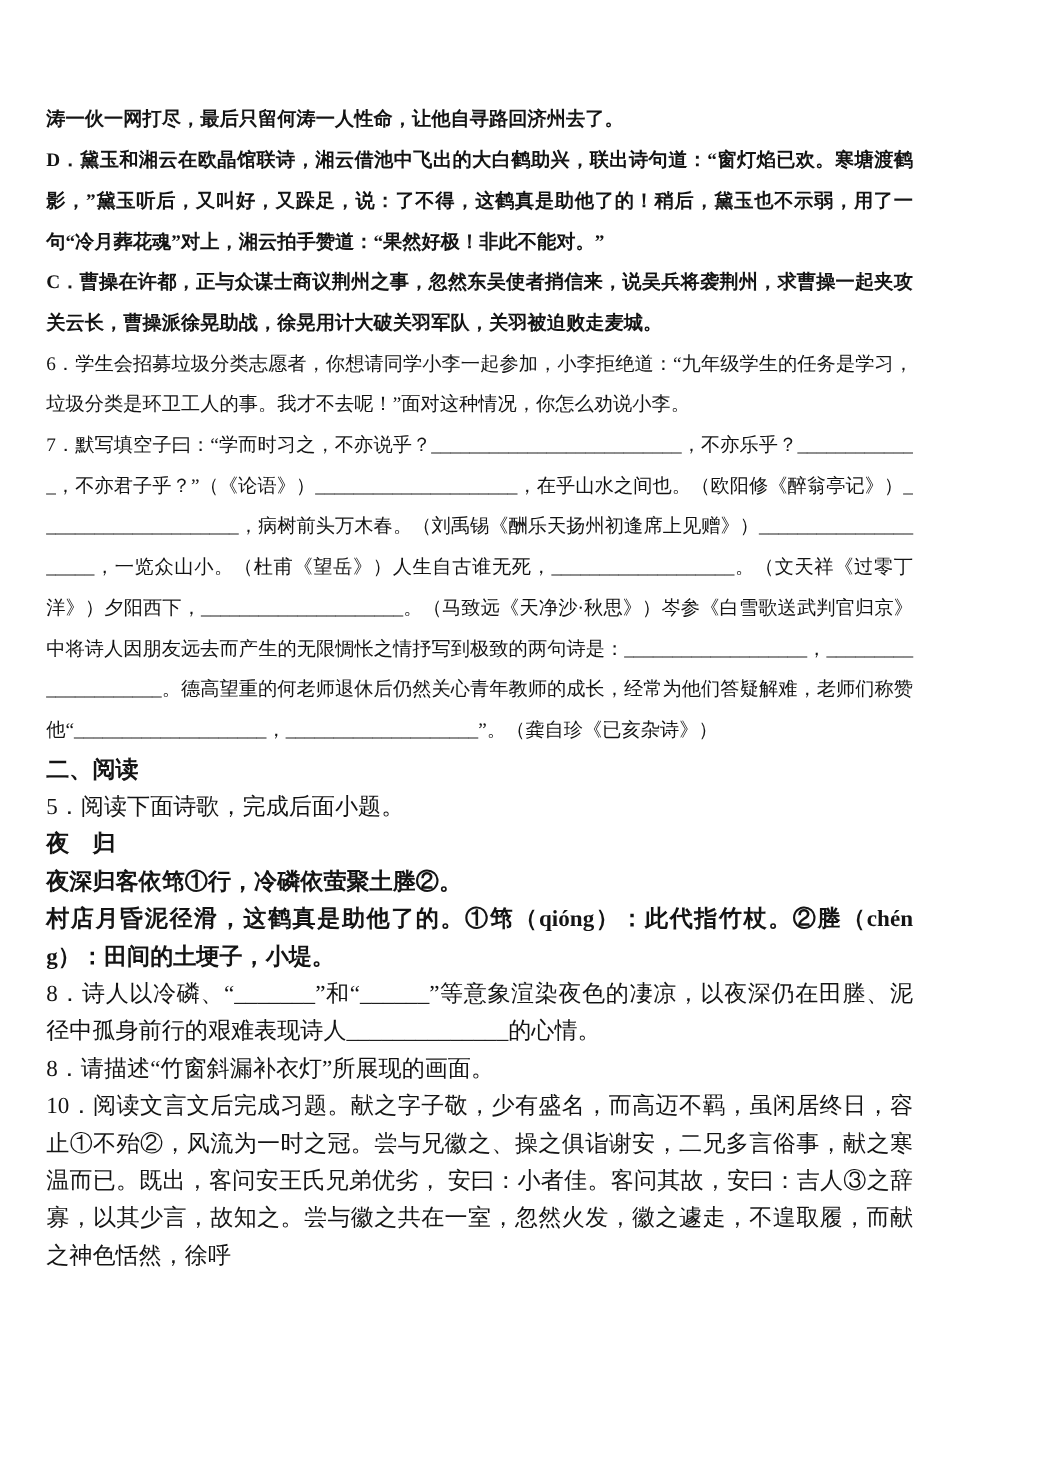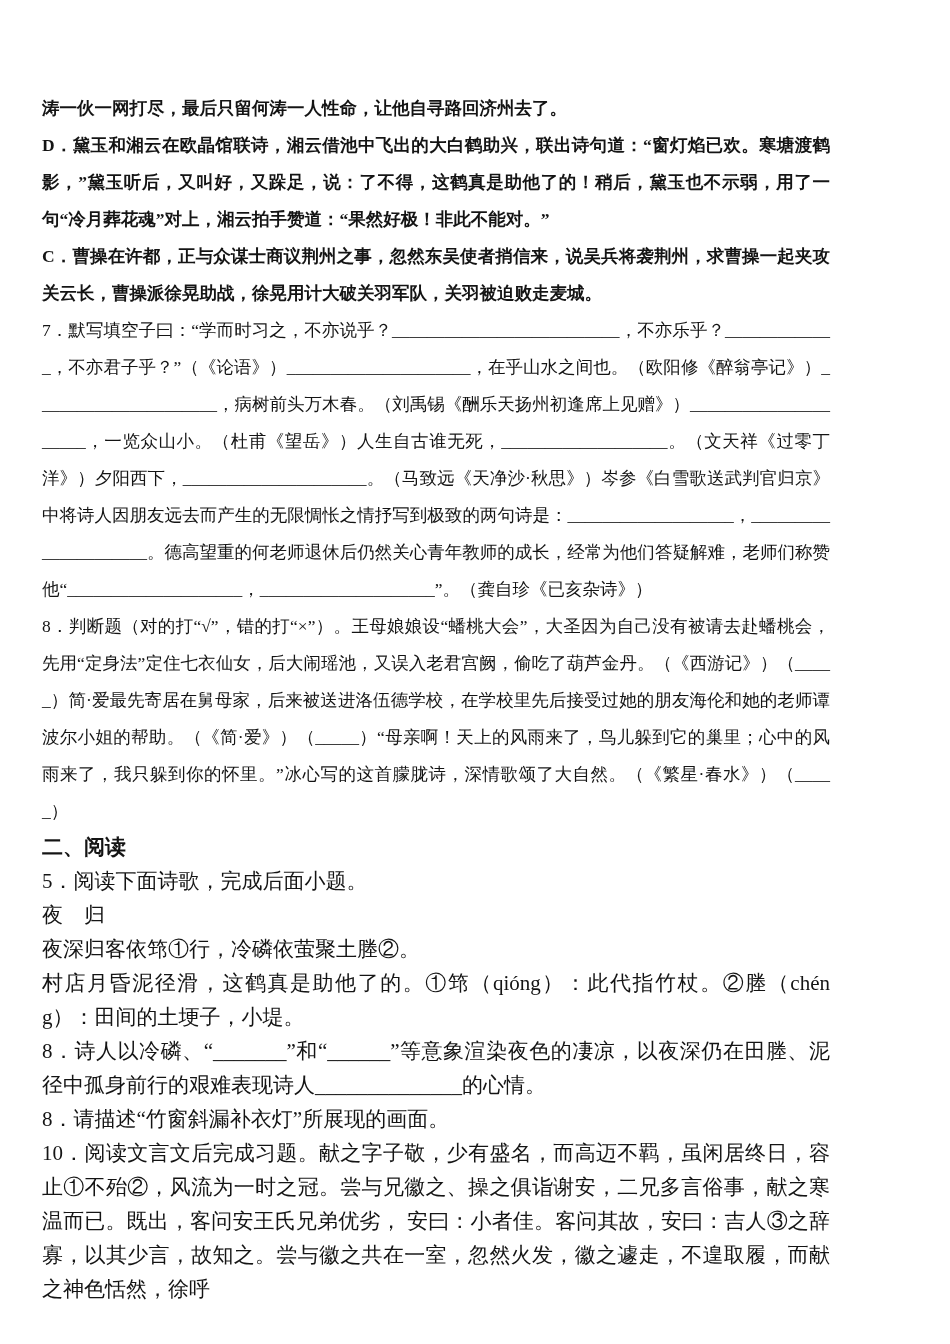--- a/index.html
+++ b/index.html
@@ -30,37 +30,38 @@
     line-height: 34px;
     font-size: 21px;
   }
   .section-header {
     font-weight: bold;
     font-size: 17.5px;
   }
   .poem {
     font-size: 15.5px;
     line-height: 34px;
+    font-weight: bold;
   }
 </style>
 </head>
 <body>
 
 <div class="page">
 
   <p class="para bold">涛一伙一网打尽，最后只留何涛一人性命，让他自寻路回济州去了。</p>
 
   <p class="para bold">D．黛玉和湘云在欧晶馆联诗，湘云借池中飞出的大白鹤助兴，联出诗句道：“窗灯焰已欢。寒塘渡鹤影，”黛玉听后，又叫好，又跺足，说：了不得，这鹤真是助他了的！稍后，黛玉也不示弱，用了一句“冷月葬花魂”对上，湘云拍手赞道：“果然好极！非此不能对。”</p>
 
   <p class="para bold">C．曹操在许都，正与众谋士商议荆州之事，忽然东吴使者捎信来，说吴兵将袭荆州，求曹操一起夹攻关云长，曹操派徐晃助战，徐晃用计大破关羽军队，关羽被迫败走麦城。</p>
 
+  <p class="para">6．学生会招募垃圾分类志愿者，你想请同学小李一起参加，小李拒绝道：“九年级学生的任务是学习，垃圾分类是环卫工人的事。我才不去呢！”面对这种情况，你怎么劝说小李。</p>
 
   <p class="para">7．默写填空子曰：“学而时习之，不亦说乎？__________________________，不亦乐乎？_____________，不亦君子乎？”（《论语》）_____________________，在乎山水之间也。（欧阳修《醉翁亭记》）_____________________，病树前头万木春。（刘禹锡《酬乐天扬州初逢席上见赠》）_____________________，一览众山小。（杜甫《望岳》）人生自古谁无死，___________________。（文天祥《过零丁洋》）夕阳西下，_____________________。（马致远《天净沙·秋思》）岑参《白雪歌送武判官归京》中将诗人因朋友远去而产生的无限惆怅之情抒写到极致的两句诗是：___________________，_____________________。德高望重的何老师退休后仍然关心青年教师的成长，经常为他们答疑解难，老师们称赞他“____________________，____________________”。（龚自珍《已亥杂诗》）</p>
 
-  <p class="para">8．判断题（对的打“√”，错的打“×”）。王母娘娘设“蟠桃大会”，大圣因为自己没有被请去赴蟠桃会，先用“定身法”定住七衣仙女，后大闹瑶池，又误入老君宫阙，偷吃了葫芦金丹。（《西游记》）（_____）简·爱最先寄居在舅母家，后来被送进洛伍德学校，在学校里先后接受过她的朋友海伦和她的老师谭波尔小姐的帮助。（《简·爱》）（_____）“母亲啊！天上的风雨来了，鸟儿躲到它的巢里；心中的风雨来了，我只躲到你的怀里。”冰心写的这首朦胧诗，深情歌颂了大自然。（《繁星·春水》）（_____）</p>
 
   <div class="reading-section">
 
     <p class="para section-header">二、阅读</p>
 
     <p class="para">5．阅读下面诗歌，完成后面小题。</p>
 
     <p class="para poem">夜　归</p>
 
 

